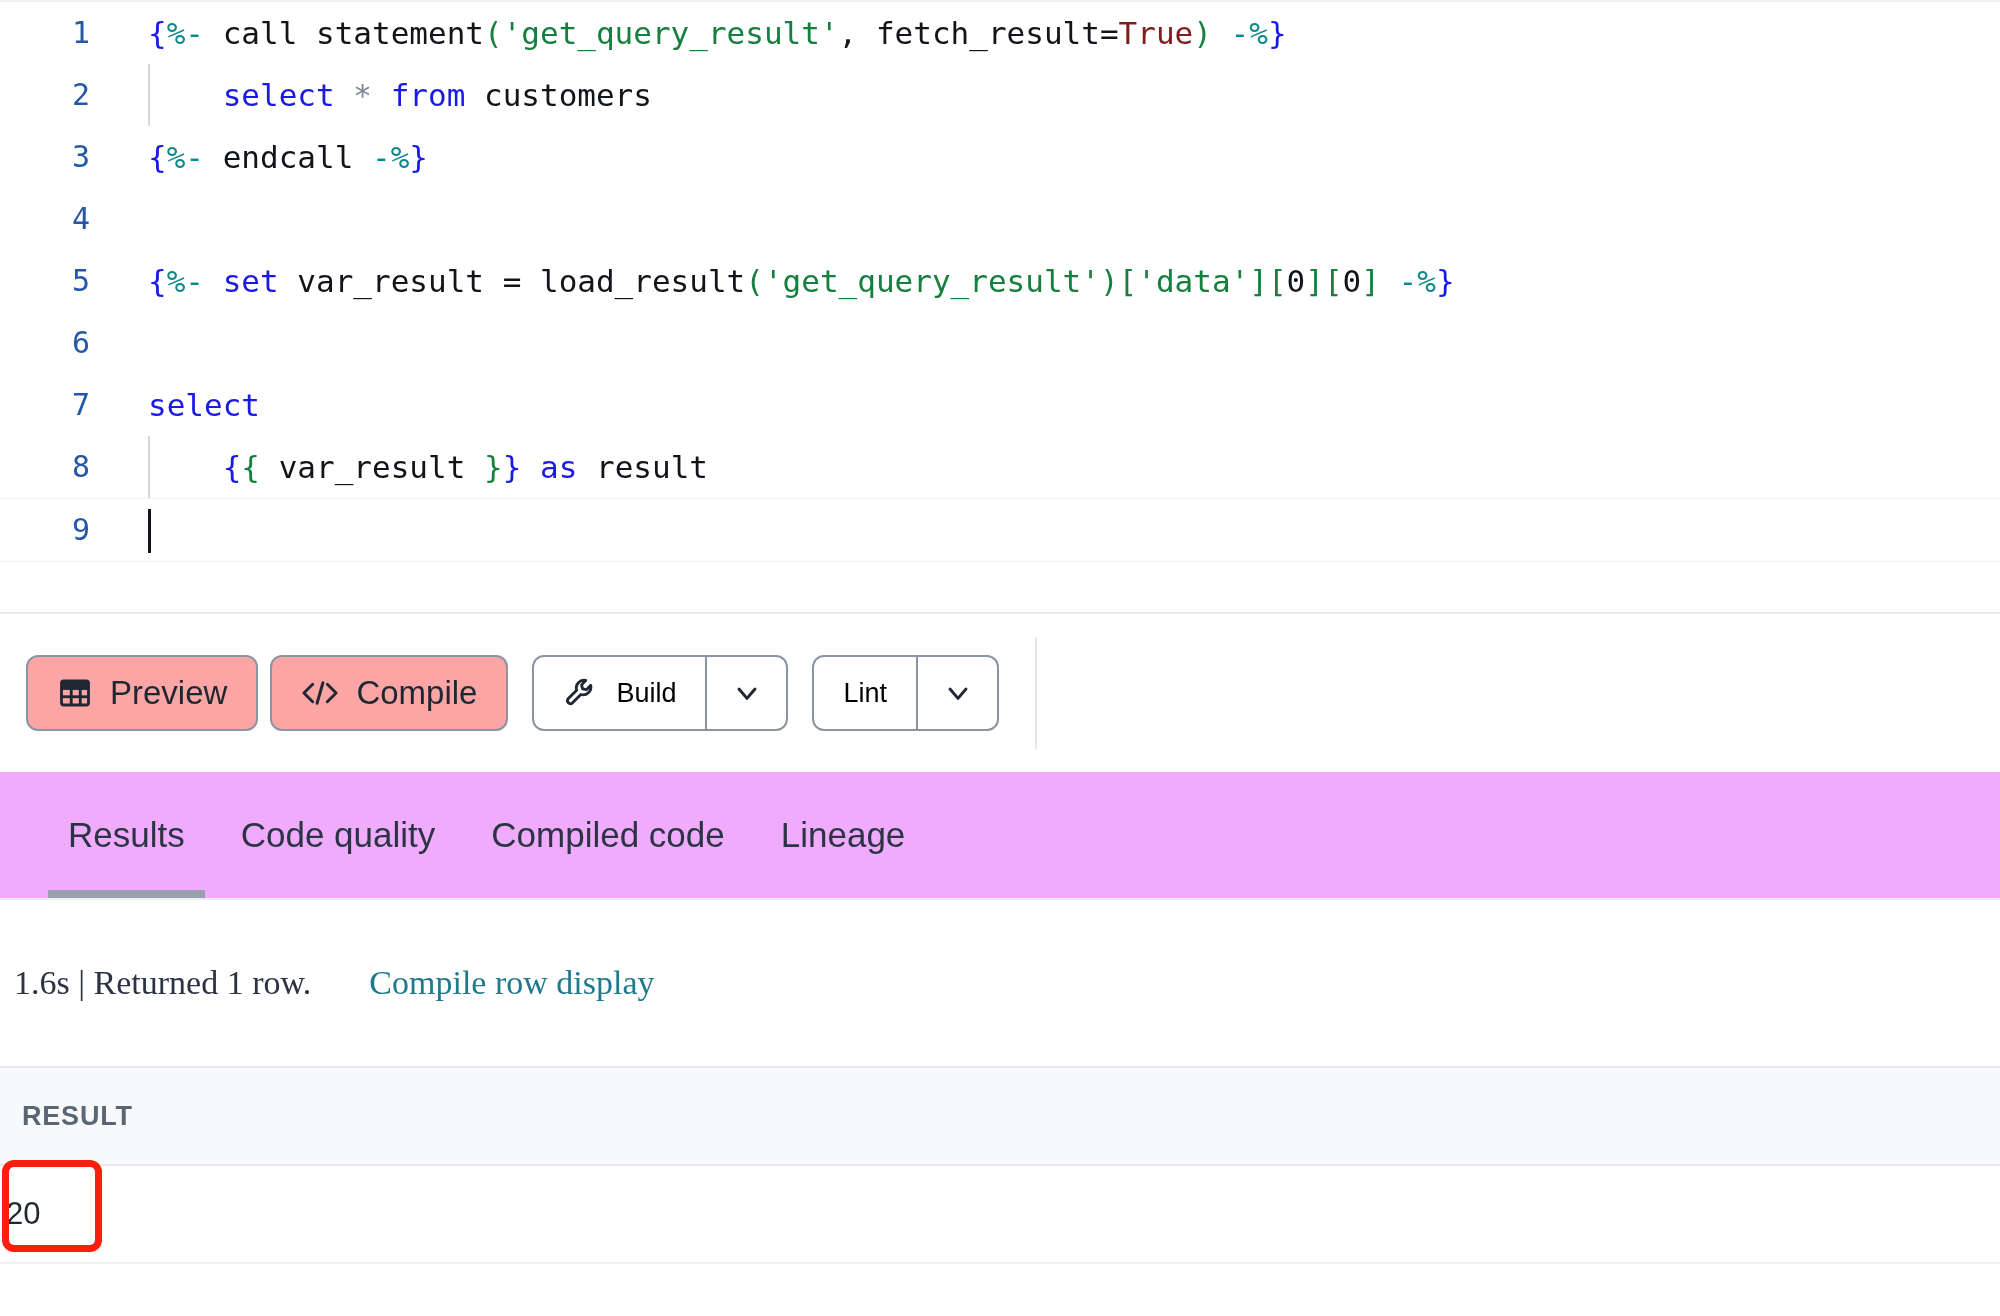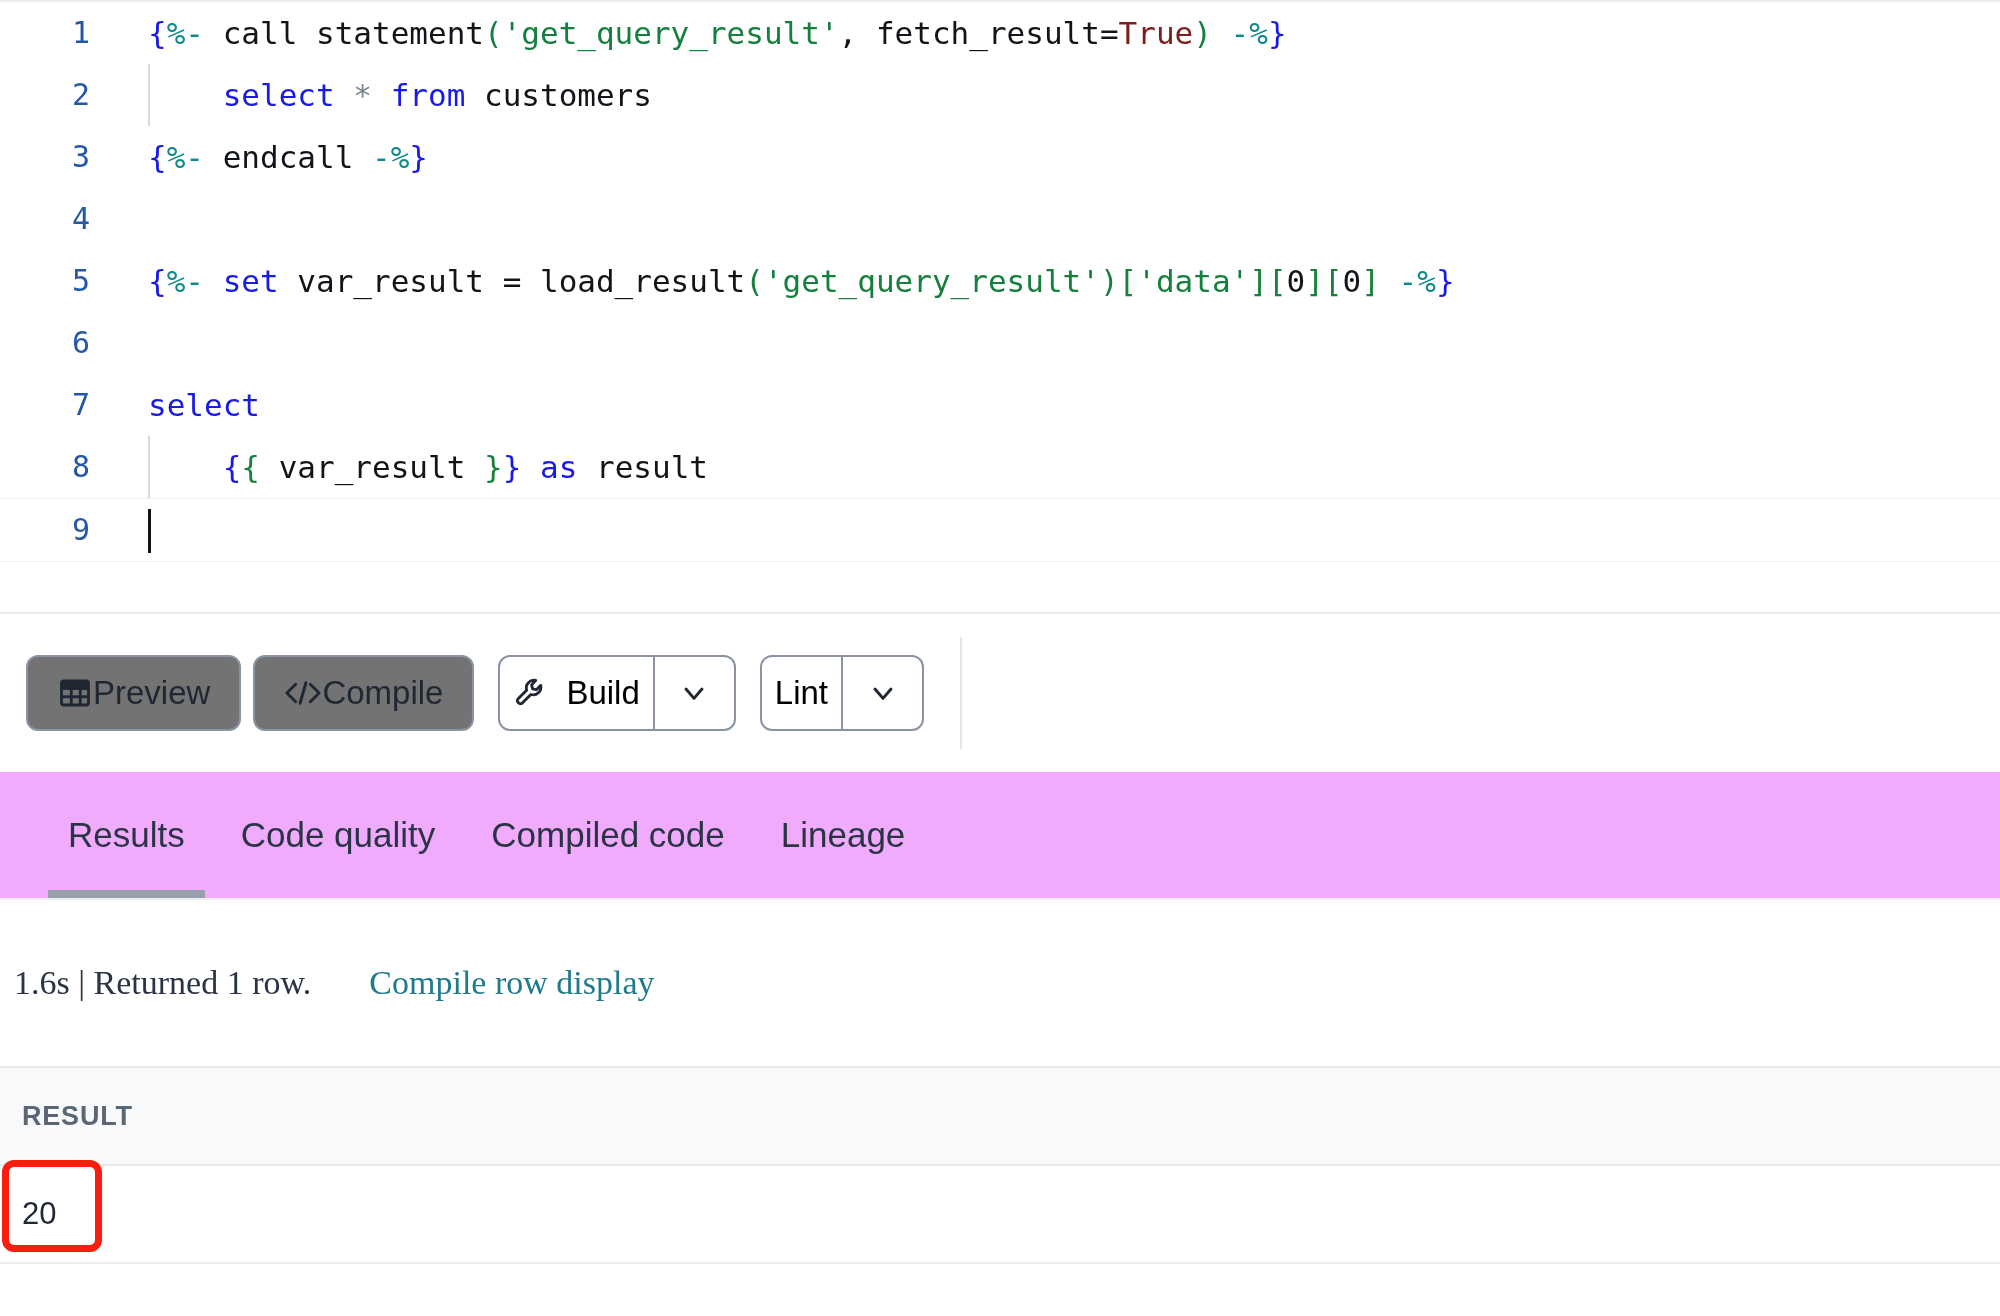--- a/index.html
+++ b/index.html
@@ -95,51 +95,52 @@
     align-items: center;
     padding-left: 26px;
     box-sizing: border-box;
     border-top: 2px solid #e7e9ec;
     background: #ffffff;
   }
   .btn {
     display: inline-flex;
     align-items: center;
     justify-content: center;
+    gap: 17px;
     height: 76px;
     padding: 0 29px;
     border: 2px solid #8a94a2;
     border-radius: 12px;
-    background: #737373;
+    background: #fca5a5;
     color: #1f2733;
     font-family: "Liberation Sans", sans-serif;
     font-size: 33px;
     box-sizing: border-box;
     cursor: pointer;
     white-space: nowrap;
   }
   .btn + .btn { margin-left: 12px; align-items: center; }
 
   .split {
     display: inline-flex;
     align-items: stretch;
     margin-left: 24px;
   }
   .split .btn-main {
     display: inline-flex;
     align-items: center;
     justify-content: center;
     gap: 17px;
     height: 76px;
-    padding: 0 13px;
+    padding: 0 29px;
     border: 2px solid #8a94a2;
     border-right: 1px solid #8a94a2;
     border-radius: 12px 0 0 12px;
     background: #ffffff;
-    font-size: 33px;
+    font-size: 27px;
     box-sizing: border-box;
     cursor: pointer;
     white-space: nowrap;
   }
   .split .btn-caret {
     display: inline-flex;
     align-items: center;
     justify-content: center;
     width: 82px;
     height: 76px;
@@ -230,21 +231,21 @@
     color: #5b6675;
   }
   .rt-row {
     display: flex;
     align-items: center;
     height: 96px;
     border-bottom: 2px solid #eceef1;
     background: #ffffff;
   }
   .rt-row .cell {
-    padding-left: 22px;
+    padding-left: 6px;
     font-size: 31px;
     color: #1f2733;
   }
   .cell-highlight {
     position: absolute;
     left: 2px;
     top: 1160px;
     width: 100px;
     height: 92px;
     border: 7px solid #fa1e0e;

